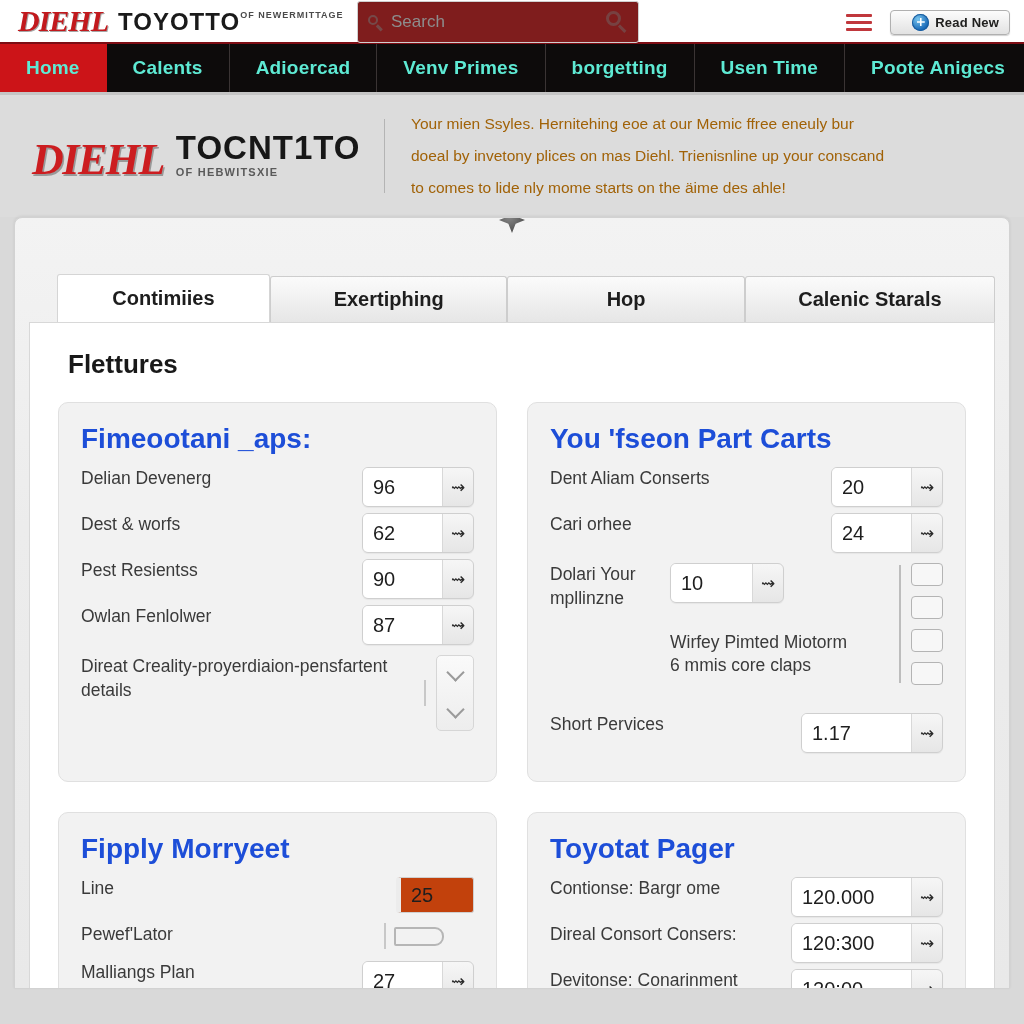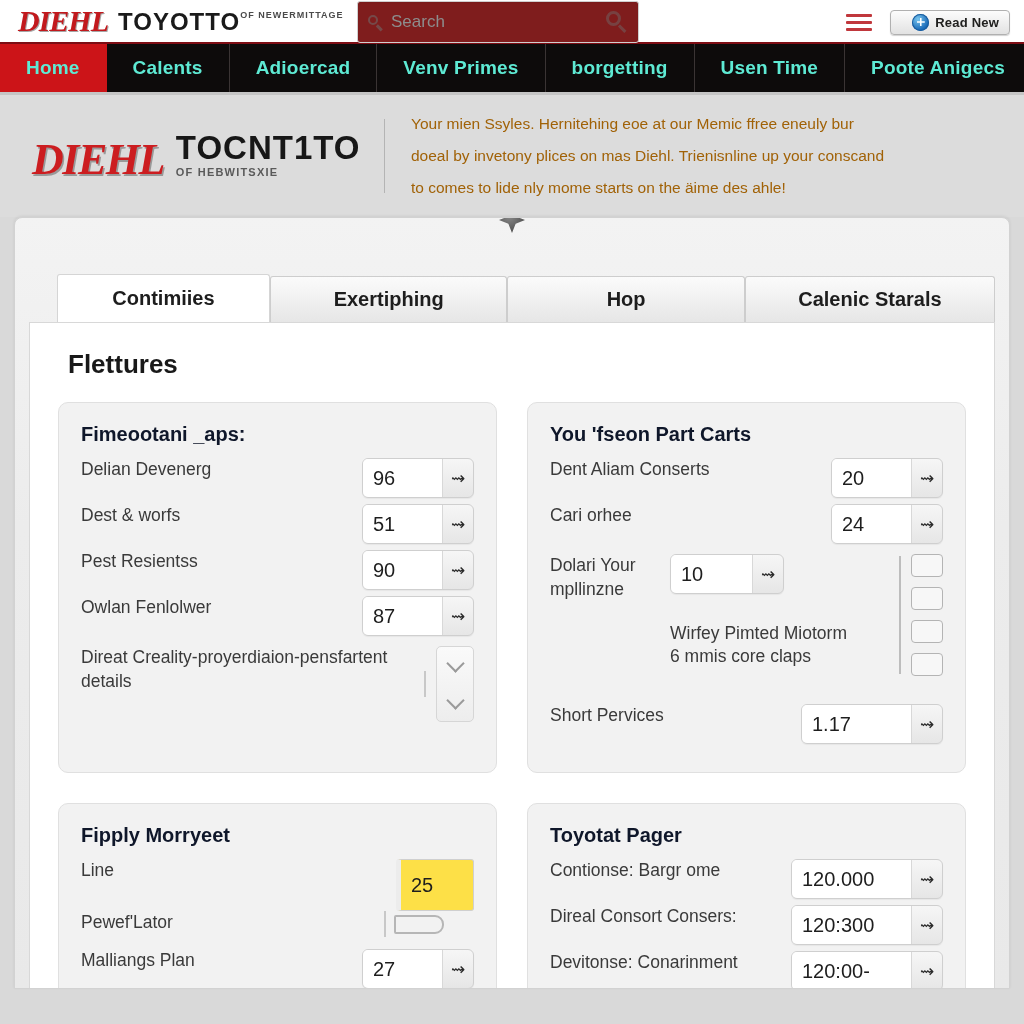--- a/index.html
+++ b/index.html
@@ -145,21 +145,21 @@
   }
 
   .grid{
     margin:22px 28px 0 28px;display:grid;grid-template-columns:1fr 1fr;gap:30px;
   }
   .card{
     background:#f2f2f2;border:1px solid #e0e0e0;border-radius:10px;
     padding:20px 22px 22px 22px;box-sizing:border-box;
   }
   .card-title{
-    font-size:20px;font-weight:bold;color:#0f172a;margin-bottom:12px;filter:blur(.3px);
+    font-size:28px;font-weight:bold;color:#1d4ed8;margin-bottom:12px;filter:blur(.3px);
   }
   .row{display:flex;align-items:flex-start;min-height:46px;}
   .row-label{
     flex:1;font-size:17.5px;color:#3a3a3a;filter:blur(.35px);line-height:1.35;padding-right:10px;
   }
   .row.multiline{align-items:flex-start;padding-top:4px;}
 
   
   .stepper{
     display:flex;align-items:stretch;height:38px;min-width:110px;
@@ -175,21 +175,21 @@
   }
   .stepper .arr{
     width:30px;display:flex;align-items:center;justify-content:center;
     color:#2a2a2a;font-size:17px;filter:blur(.3px);
   }
   .stepper.w-wide{min-width:140px;}
   .stepper.w-xwide{min-width:150px;}
 
   
   .plainbox{
-    height:52px;width:78px;background:#fde047;border:1px solid #cfcfcf;border-left:5px solid #ececec;
+    height:36px;width:78px;background:#c2410c;border:1px solid #cfcfcf;border-left:5px solid #ececec;
     border-radius:3px;display:flex;align-items:center;padding:0 10px;
     font-size:20px;color:#1e1e1e;box-sizing:border-box;filter:blur(.2px);flex:0 0 auto;
   }
   .ghostctl{
     display:flex;align-items:center;gap:8px;flex:0 0 auto;
   }
   .ghost-bar{width:2px;height:26px;background:#c8c8c8;}
   .ghost-shape{
     width:46px;height:15px;border:2px solid #b6b6b6;border-radius:2px 9px 9px 2px;
     filter:blur(.4px);
@@ -321,21 +321,21 @@
             <div class="row-label">Delian Devenerg</div>
             <div class="stepper">
               <div class="val">96</div>
               <div class="arr">⇝</div>
             </div>
           </div>
 
           <div class="row">
             <div class="row-label">Dest &amp; worfs</div>
             <div class="stepper">
-              <div class="val">51</div>
+              <div class="val">62</div>
               <div class="arr">⇝</div>
             </div>
           </div>
 
           <div class="row">
             <div class="row-label">Pest Resientss</div>
             <div class="stepper">
               <div class="val">90</div>
               <div class="arr">⇝</div>
             </div>

